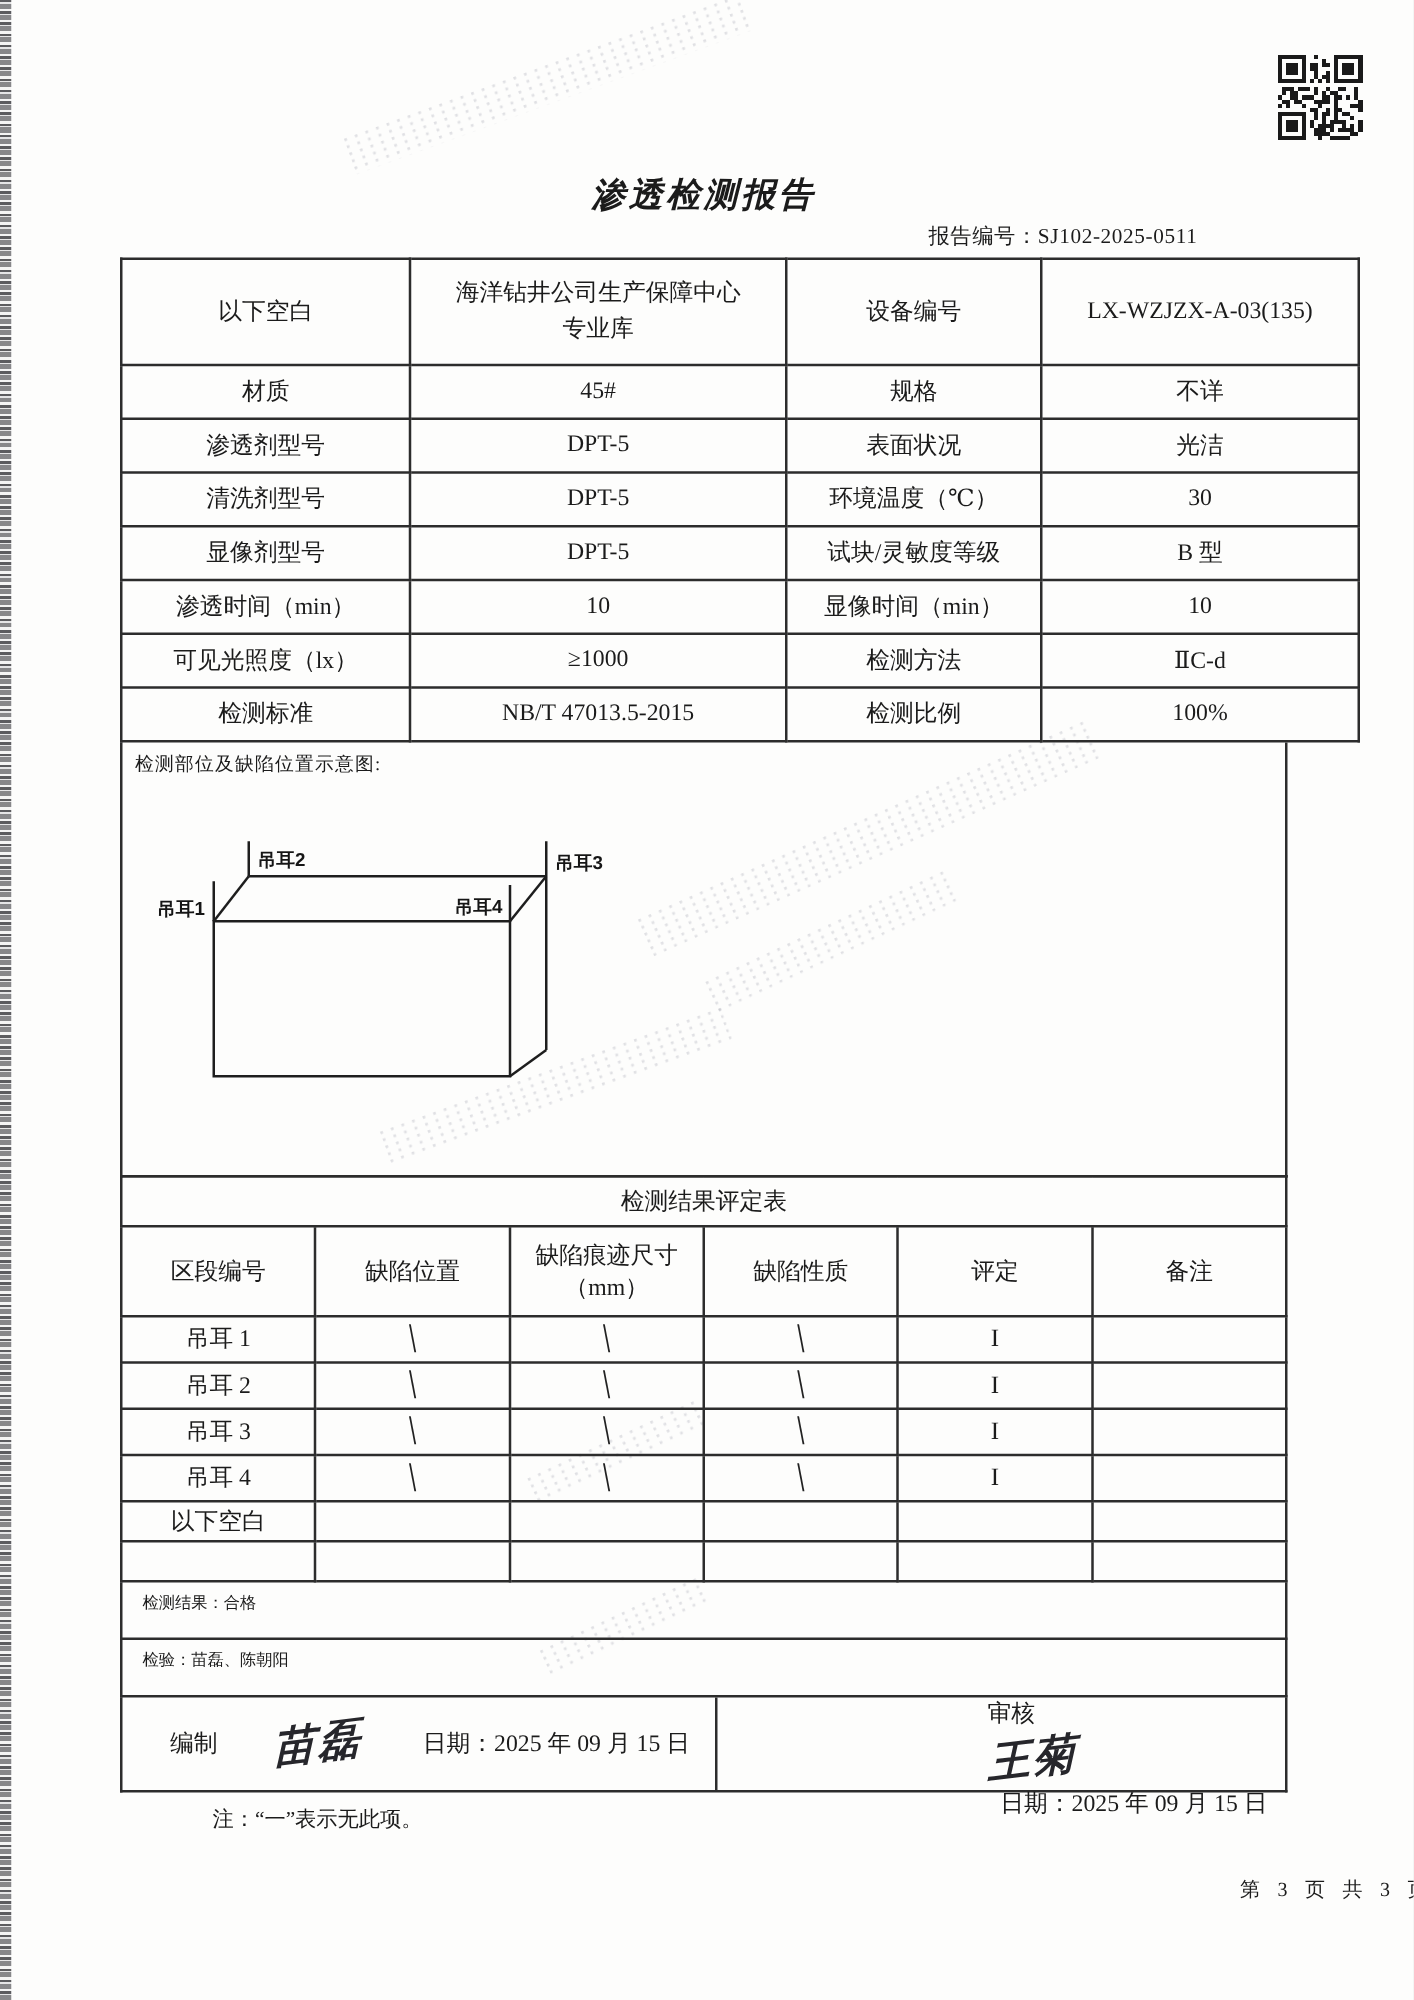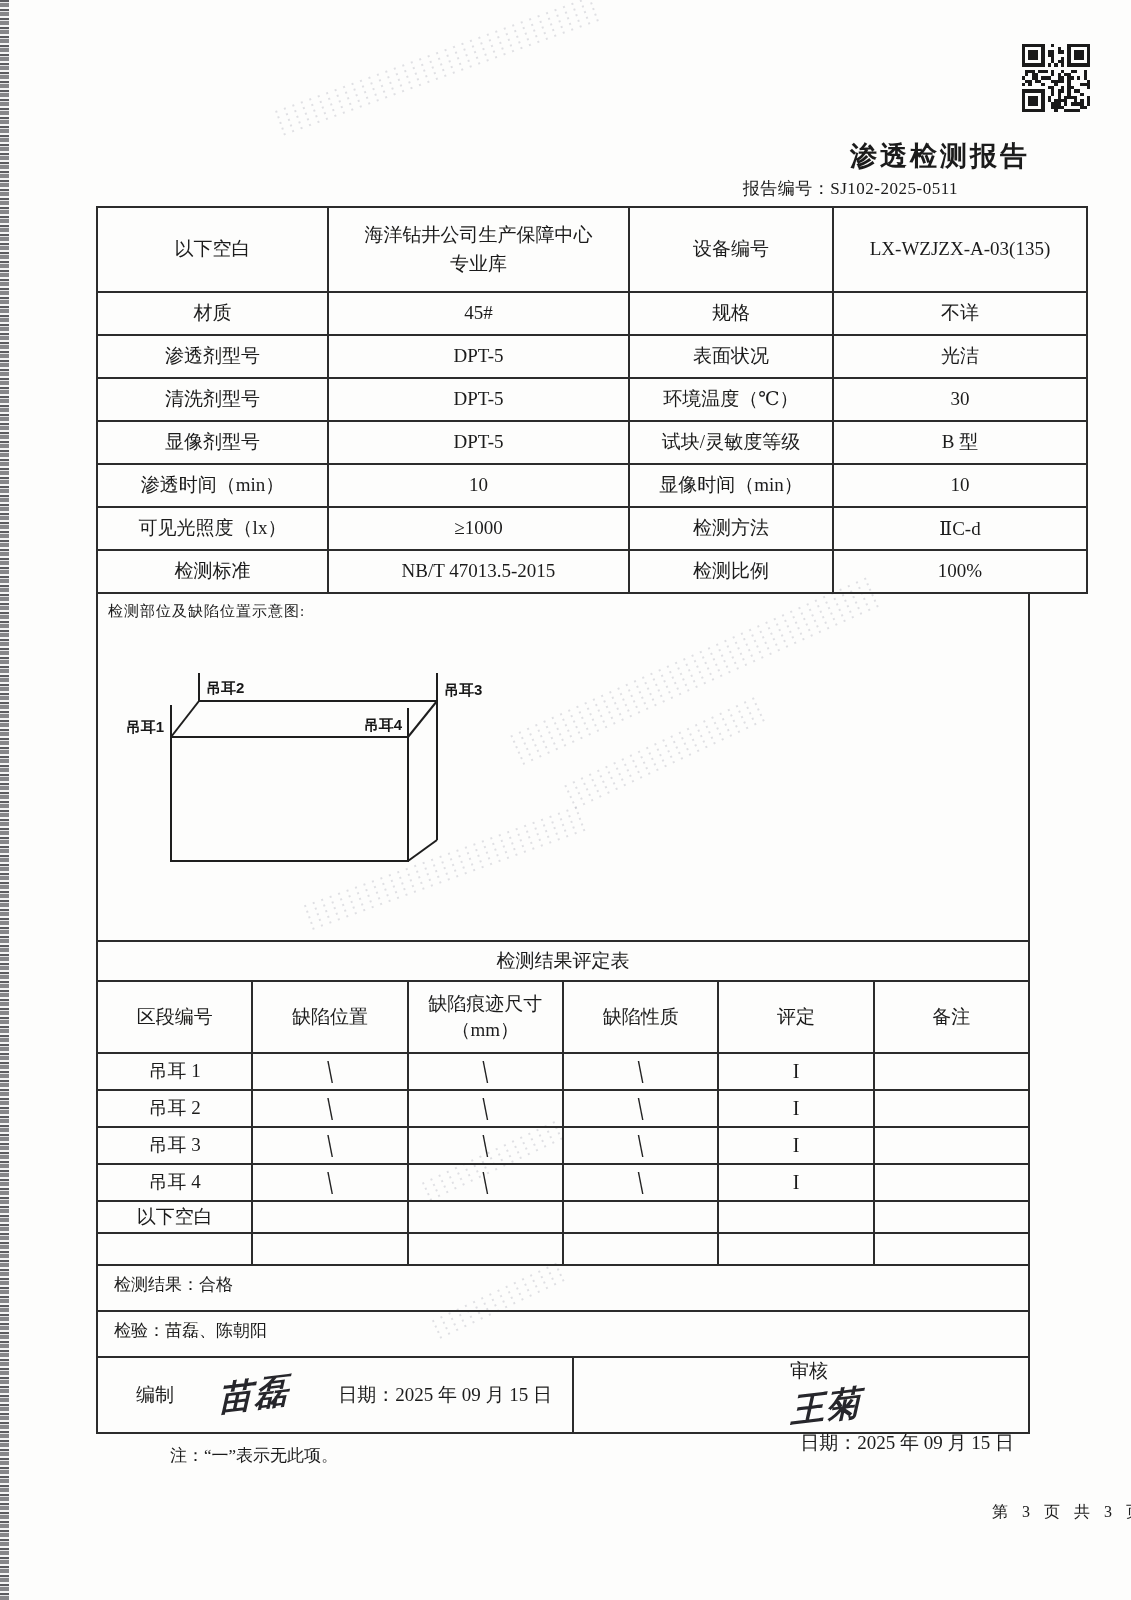--- a/index.html
+++ b/index.html
@@ -29,21 +29,21 @@
     background-image:radial-gradient(circle at 1px 1px,#a9aab6 1px,transparent 1.5px);
     background-size:9px 6px;
     opacity:.35;filter:blur(.4px);
     pointer-events:none;
   }
   .qr{position:absolute;left:1021px;top:44px;width:70px;height:68px;}
   .qr svg{width:100%;height:100%;}
 
   .title{
     position:absolute;left:96px;top:138px;width:934px;
-    text-align:right;font-size:27px;font-weight:700;letter-spacing:3px;
+    text-align:center;font-size:27px;font-weight:700;letter-spacing:3px;font-style:italic;
   }
   .report-no{
     position:absolute;left:96px;top:177px;width:934px;
     text-align:right;padding-right:72px;box-sizing:border-box;
     font-size:17px;letter-spacing:.5px;
   }
   .doc{position:absolute;left:96px;top:206px;width:934px;}
 
   table{border-collapse:collapse;width:934px;table-layout:fixed;}
   td,th{
@@ -84,21 +84,21 @@
   .slash{
     display:inline-block;
     font-family:"DejaVu Sans",sans-serif;
     font-size:17px;transform:scaleY(1.6);color:#222;
   }
   .grade{font-family:"Liberation Serif",serif;font-size:20px;}
 
   .line-row{
     border:2px solid #2c2c2c;border-top:none;height:46px;
     box-sizing:border-box;
-    font-size:17px;text-align:left;
+    font-size:13px;text-align:left;
     padding:7px 0 0 16px;
   }
   .sign-row{
     border:2px solid #2c2c2c;border-top:none;height:76px;
     box-sizing:border-box;display:flex;
   }
   .sign-half{
     display:flex;align-items:center;box-sizing:border-box;
     font-size:19px;
   }

